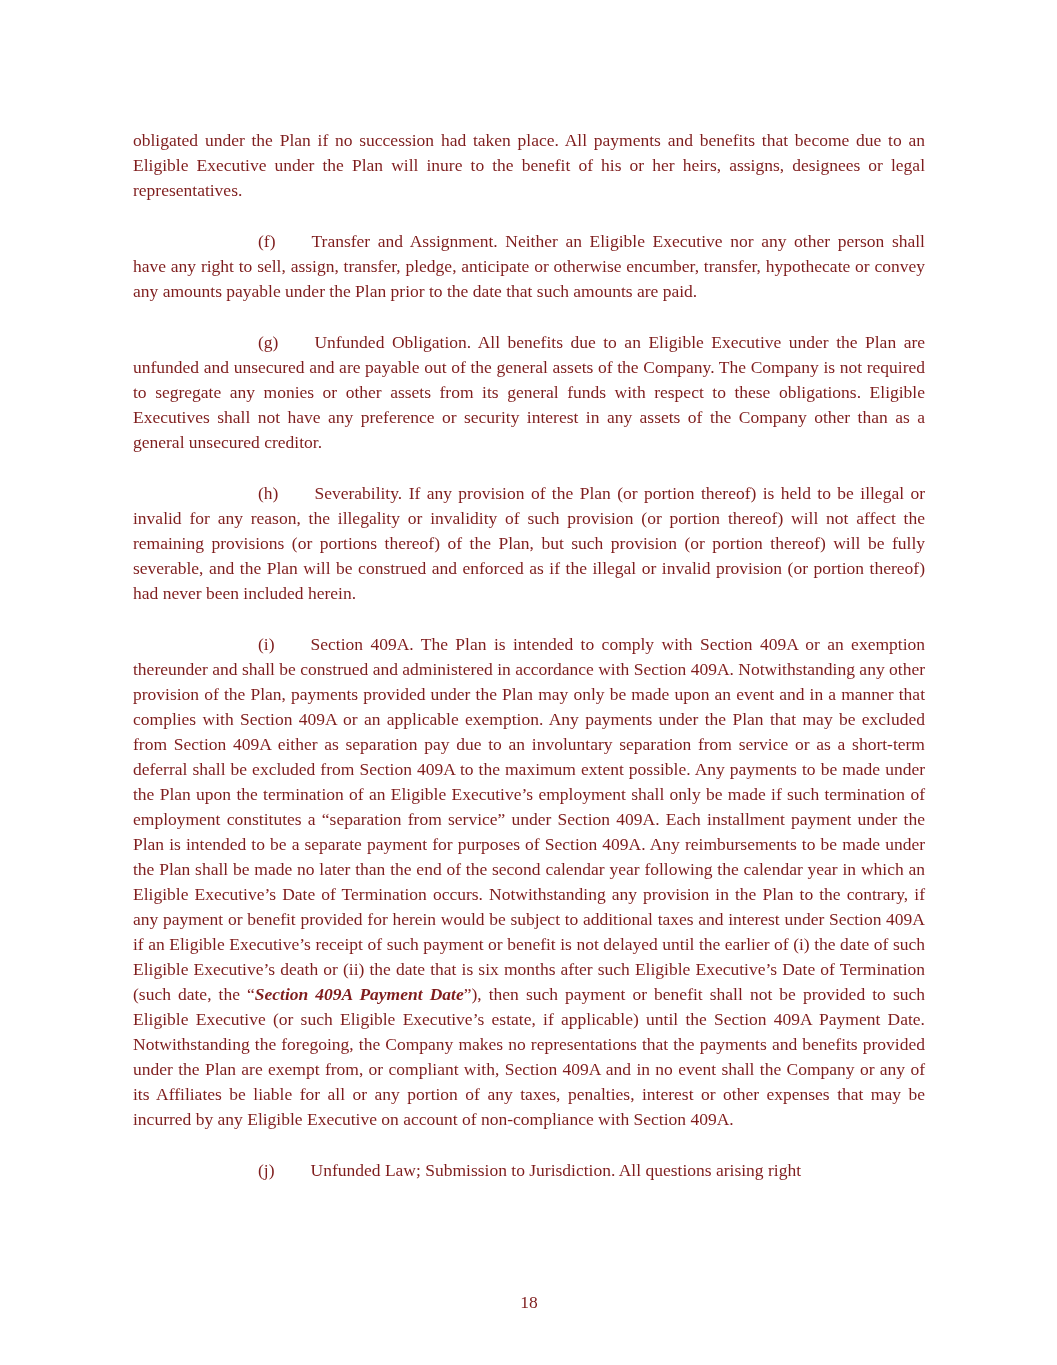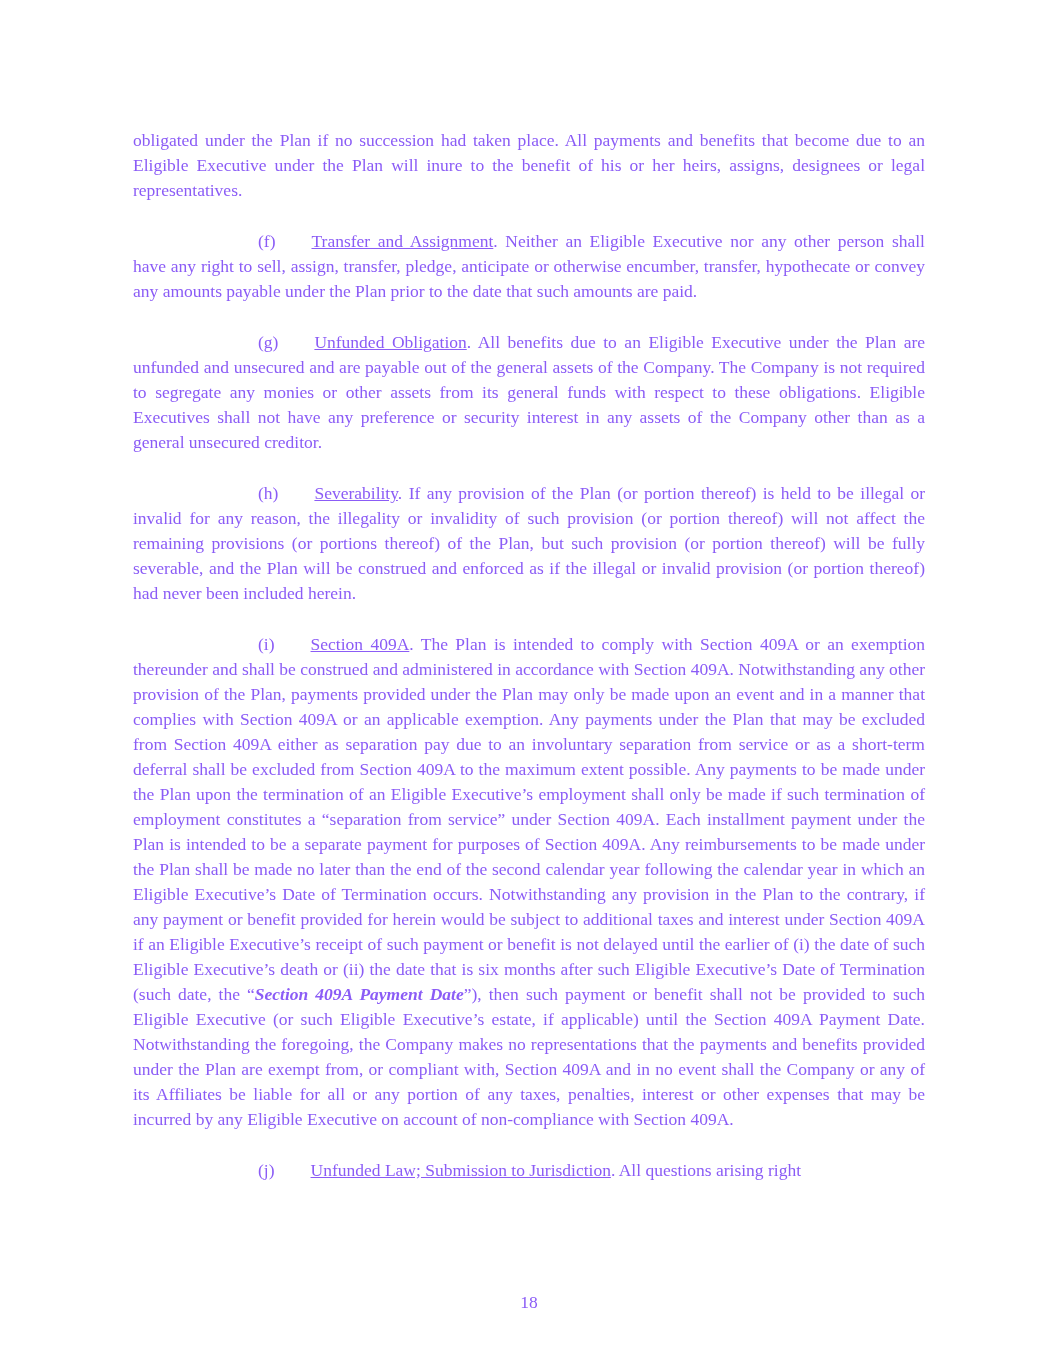--- a/index.html
+++ b/index.html
@@ -2,36 +2,36 @@
 <html><head>
 <meta charset="utf-8">
 <style>
   * { margin: 0; padding: 0; box-sizing: border-box; }
   html, body { background: #ffffff; }
   .page {
     width: 1057px;
     height: 1365px;
     margin: 0 auto;
     background: #ffffff;
-    color: #8b5cf6;
+    color: #7f1d1d;
     font-family: "Liberation Serif", serif;
     font-size: 17.5px;
     line-height: 25px;
     padding: 128px 132px 50px 133px;
     display: flex;
     flex-direction: column;
   }
   .content { flex: 0 0 auto; }
   .para {
     text-align: justify;
     margin-bottom: 26px;
   }
   .para.indented { text-indent: 125px; }
   .tab { display: inline-block; width: 36px; }
-  .heading { text-decoration: underline; }
+  .heading { }
   .emph { font-weight: bold; font-style: italic; }
   .page-number {
     margin-top: auto;
     text-align: center;
     font-size: 17.5px;
   }
 </style>
 </head>
 <body>
 

